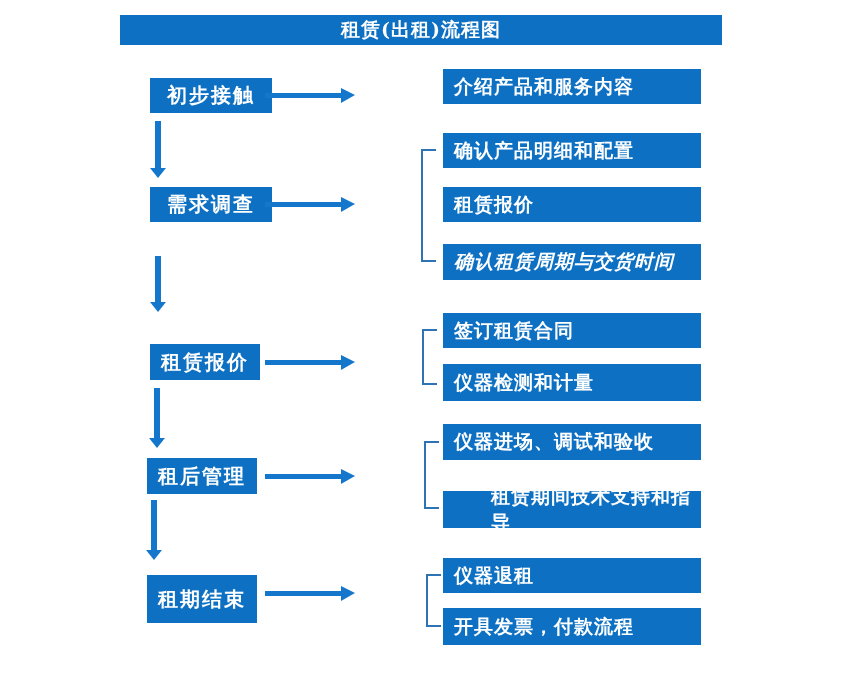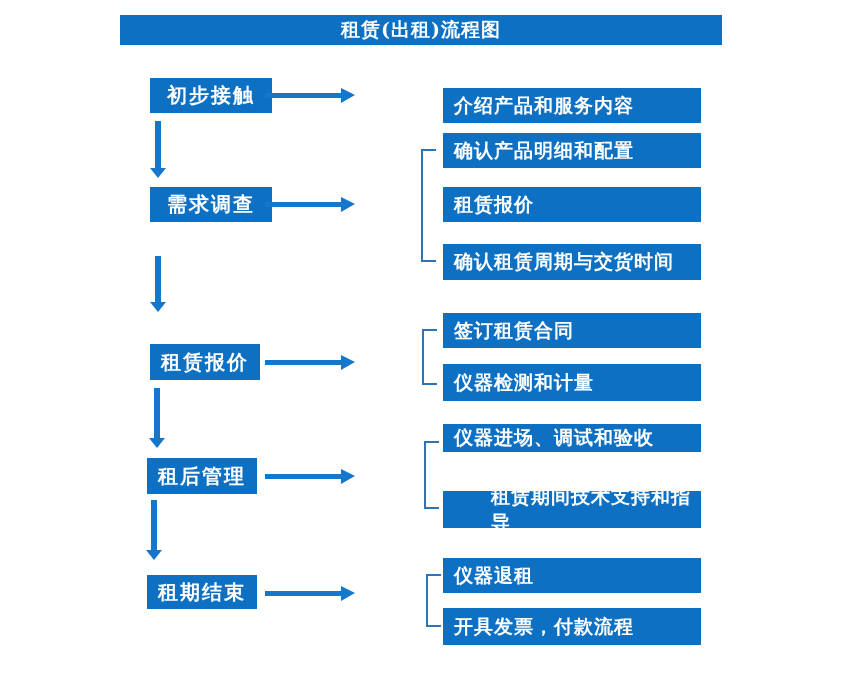--- a/index.html
+++ b/index.html
@@ -92,48 +92,48 @@
 </style>
 </head>
 <body>
 
 <div class="canvas">
 
   <div class="box title-bar">租赁(出租)流程图</div>
 
   <div class="box stage" style="left:103px; top:78px; width:122px;">初步接触</div>
   <div class="h-arrow" style="left:265px; top:93px;"></div>
-  <div class="box output" style="top:88px;text-align:center;">介绍产品和服务内容</div>
+  <div class="box output" style="top:69px;text-align:center;">介绍产品和服务内容</div>
 
   <div class="v-arrow" style="left:155px; top:121px; height:47px;"></div>
 
   <div class="box stage" style="left:103px; top:187px; width:122px;">需求调查</div>
   <div class="h-arrow" style="left:265px; top:202px;"></div>
   <div class="bracket" style="left:421px; top:149px; height:113px;"></div>
   <div class="box output" style="top:133px;">确认产品明细和配置</div>
   <div class="box output" style="top:187px;">租赁报价</div>
-  <div class="box output" style="top:244px; height:36px;">确认租赁周期与交货时间</div>
+  <div class="box output" style="top:244px; height:36px;font-style:italic;">确认租赁周期与交货时间</div>
 
   <div class="v-arrow" style="left:155px; top:256px; height:46px;"></div>
 
   <div class="box stage" style="left:103px; top:344px; width:110px; height:36px;">租赁报价</div>
   <div class="h-arrow" style="left:265px; top:360px;"></div>
   <div class="bracket" style="left:422px; top:329px; height:56px;"></div>
   <div class="box output" style="top:313px;">签订租赁合同</div>
   <div class="box output" style="top:364px; height:37px;">仪器检测和计量</div>
 
   <div class="v-arrow" style="left:154px; top:388px; height:50px;"></div>
 
   <div class="box stage" style="left:100px; top:458px; width:110px; height:36px;">租后管理</div>
   <div class="h-arrow" style="left:265px; top:474px;"></div>
   <div class="bracket" style="left:424px; top:441px; height:68px;"></div>
-  <div class="box output" style="top:424px; height:28px;">仪器进场、调试和验收</div>
+  <div class="box output" style="top:424px; height:36px;">仪器进场、调试和验收</div>
   <div class="box output" style="top:491px; height:37px;padding-left:48px;">租赁期间技术支持和指导</div>
 
   <div class="v-arrow" style="left:151px; top:500px; height:50px;"></div>
 
-  <div class="box stage" style="left:100px; top:575px; width:110px; height:34px;">租期结束</div>
+  <div class="box stage" style="left:100px; top:575px; width:110px; height:48px;">租期结束</div>
   <div class="h-arrow" style="left:265px; top:591px;"></div>
   <div class="bracket" style="left:426px; top:574px; height:53px;"></div>
   <div class="box output" style="top:558px;">仪器退租</div>
   <div class="box output" style="top:608px; height:37px;">开具发票，付款流程</div>
 
 </div>
 
 </body></html>

